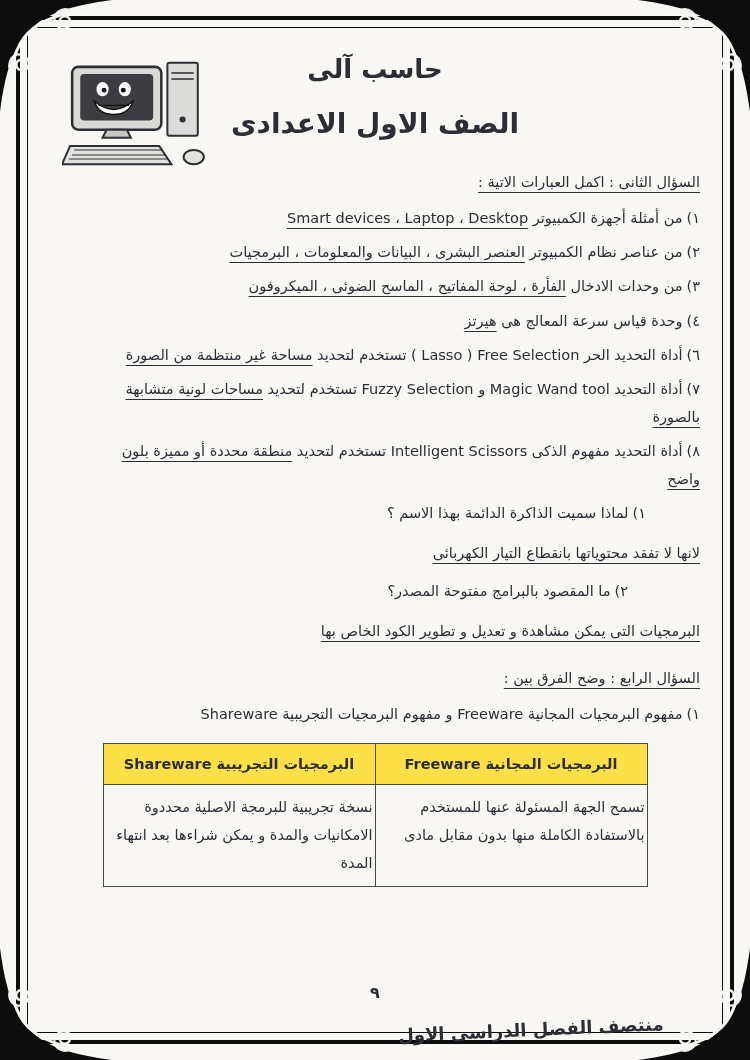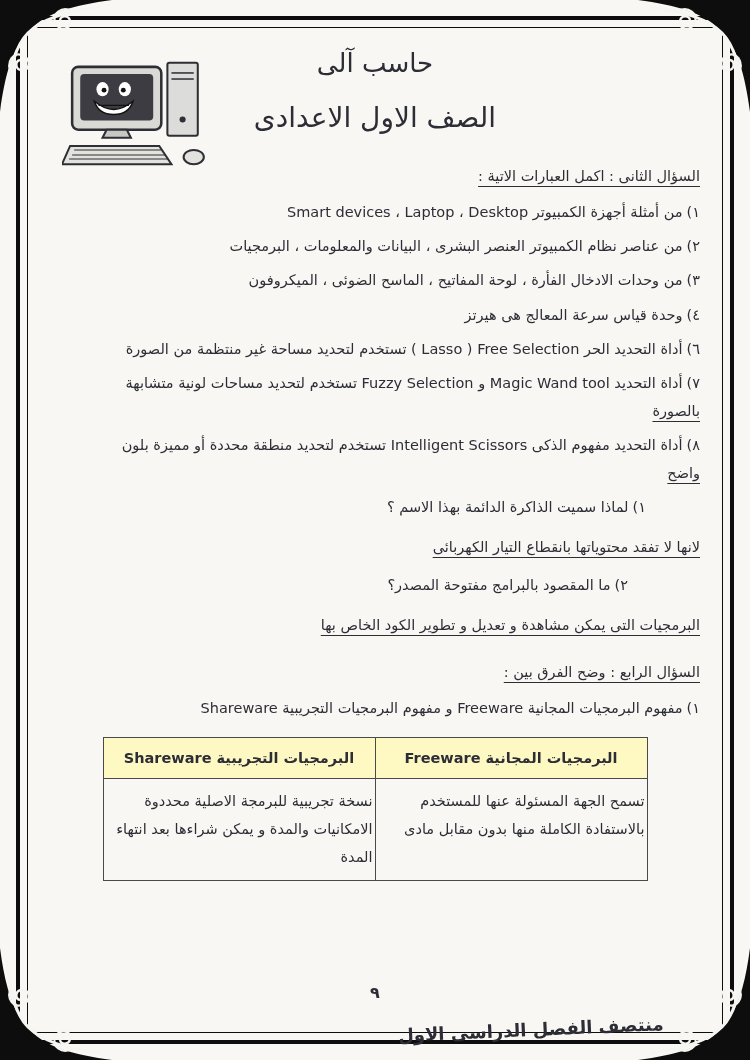--- a/index.html
+++ b/index.html
@@ -13,35 +13,35 @@
   .frame-b{position:absolute;inset:27px;border:1.6px solid #0d0d0d;border-radius:6px;pointer-events:none;}
   .corner{position:absolute;width:112px;height:112px;z-index:4;pointer-events:none;}
   .corner.tl{top:0;left:0;}
   .corner.tr{top:0;right:0;transform:scaleX(-1);}
   .corner.bl{bottom:0;left:0;transform:scaleY(-1);}
   .corner.br{bottom:0;right:0;transform:scale(-1,-1);}
   
   .clipart{position:absolute;top:56px;left:62px;width:152px;height:118px;z-index:3;}
   
   .content{position:absolute;top:34px;right:50px;left:50px;bottom:46px;font-size:14.5px;line-height:1.8;}
-  .title1{text-align:center;font-size:26px;font-weight:400;margin-top:6px;letter-spacing:1px;}
-  .title2{text-align:center;font-size:28px;font-weight:400;margin-top:6px;letter-spacing:1px;}
+  .title1{text-align:center;font-size:26px;font-weight:700;margin-top:12px;letter-spacing:1px;}
+  .title2{text-align:center;font-size:28px;font-weight:700;margin-top:6px;letter-spacing:1px;}
   .sec-head{margin:20px 0 10px;text-decoration:underline;text-underline-offset:5px;}
   .q-item{margin:0 0 8px;}
   .num{margin-left:4px;}
-  .u{text-underline-offset:4.5px;text-decoration-thickness:1.2px;}
+  .u{text-decoration:underline;text-underline-offset:4.5px;text-decoration-thickness:1.2px;}
   .u2{display:block;width:max-content;text-decoration:underline;text-underline-offset:4.5px;margin-top:2px;}
   .indent1{padding-right:54px;}
   .indent2{padding-right:72px;}
   .answer{display:block;width:max-content;max-width:100%;margin:14px 0 12px;
           text-decoration:underline;text-underline-offset:5px;}
   
   table.cmp{border-collapse:collapse;width:545px;margin:16px auto 0;font-size:14.5px;}
   table.cmp th,table.cmp td{border:1.4px solid #4a4a4a;}
-  table.cmp th{background:#fef9c3;font-weight:700;padding:7px 8px;text-align:center;width:50%;}
+  table.cmp th{background:#fde047;font-weight:700;padding:7px 8px;text-align:center;width:50%;}
   table.cmp td{padding:8px 2px;line-height:1.95;vertical-align:top;text-align:right;}
   
   .page-num{position:absolute;bottom:58px;left:0;right:0;text-align:center;
             font-size:16px;font-weight:700;z-index:5;}
   .footer-term{position:absolute;bottom:20px;right:86px;font-size:18px;font-weight:700;
                transform:rotate(-2.5deg);z-index:6;}
 </style>
 </head>
 <body>
 

